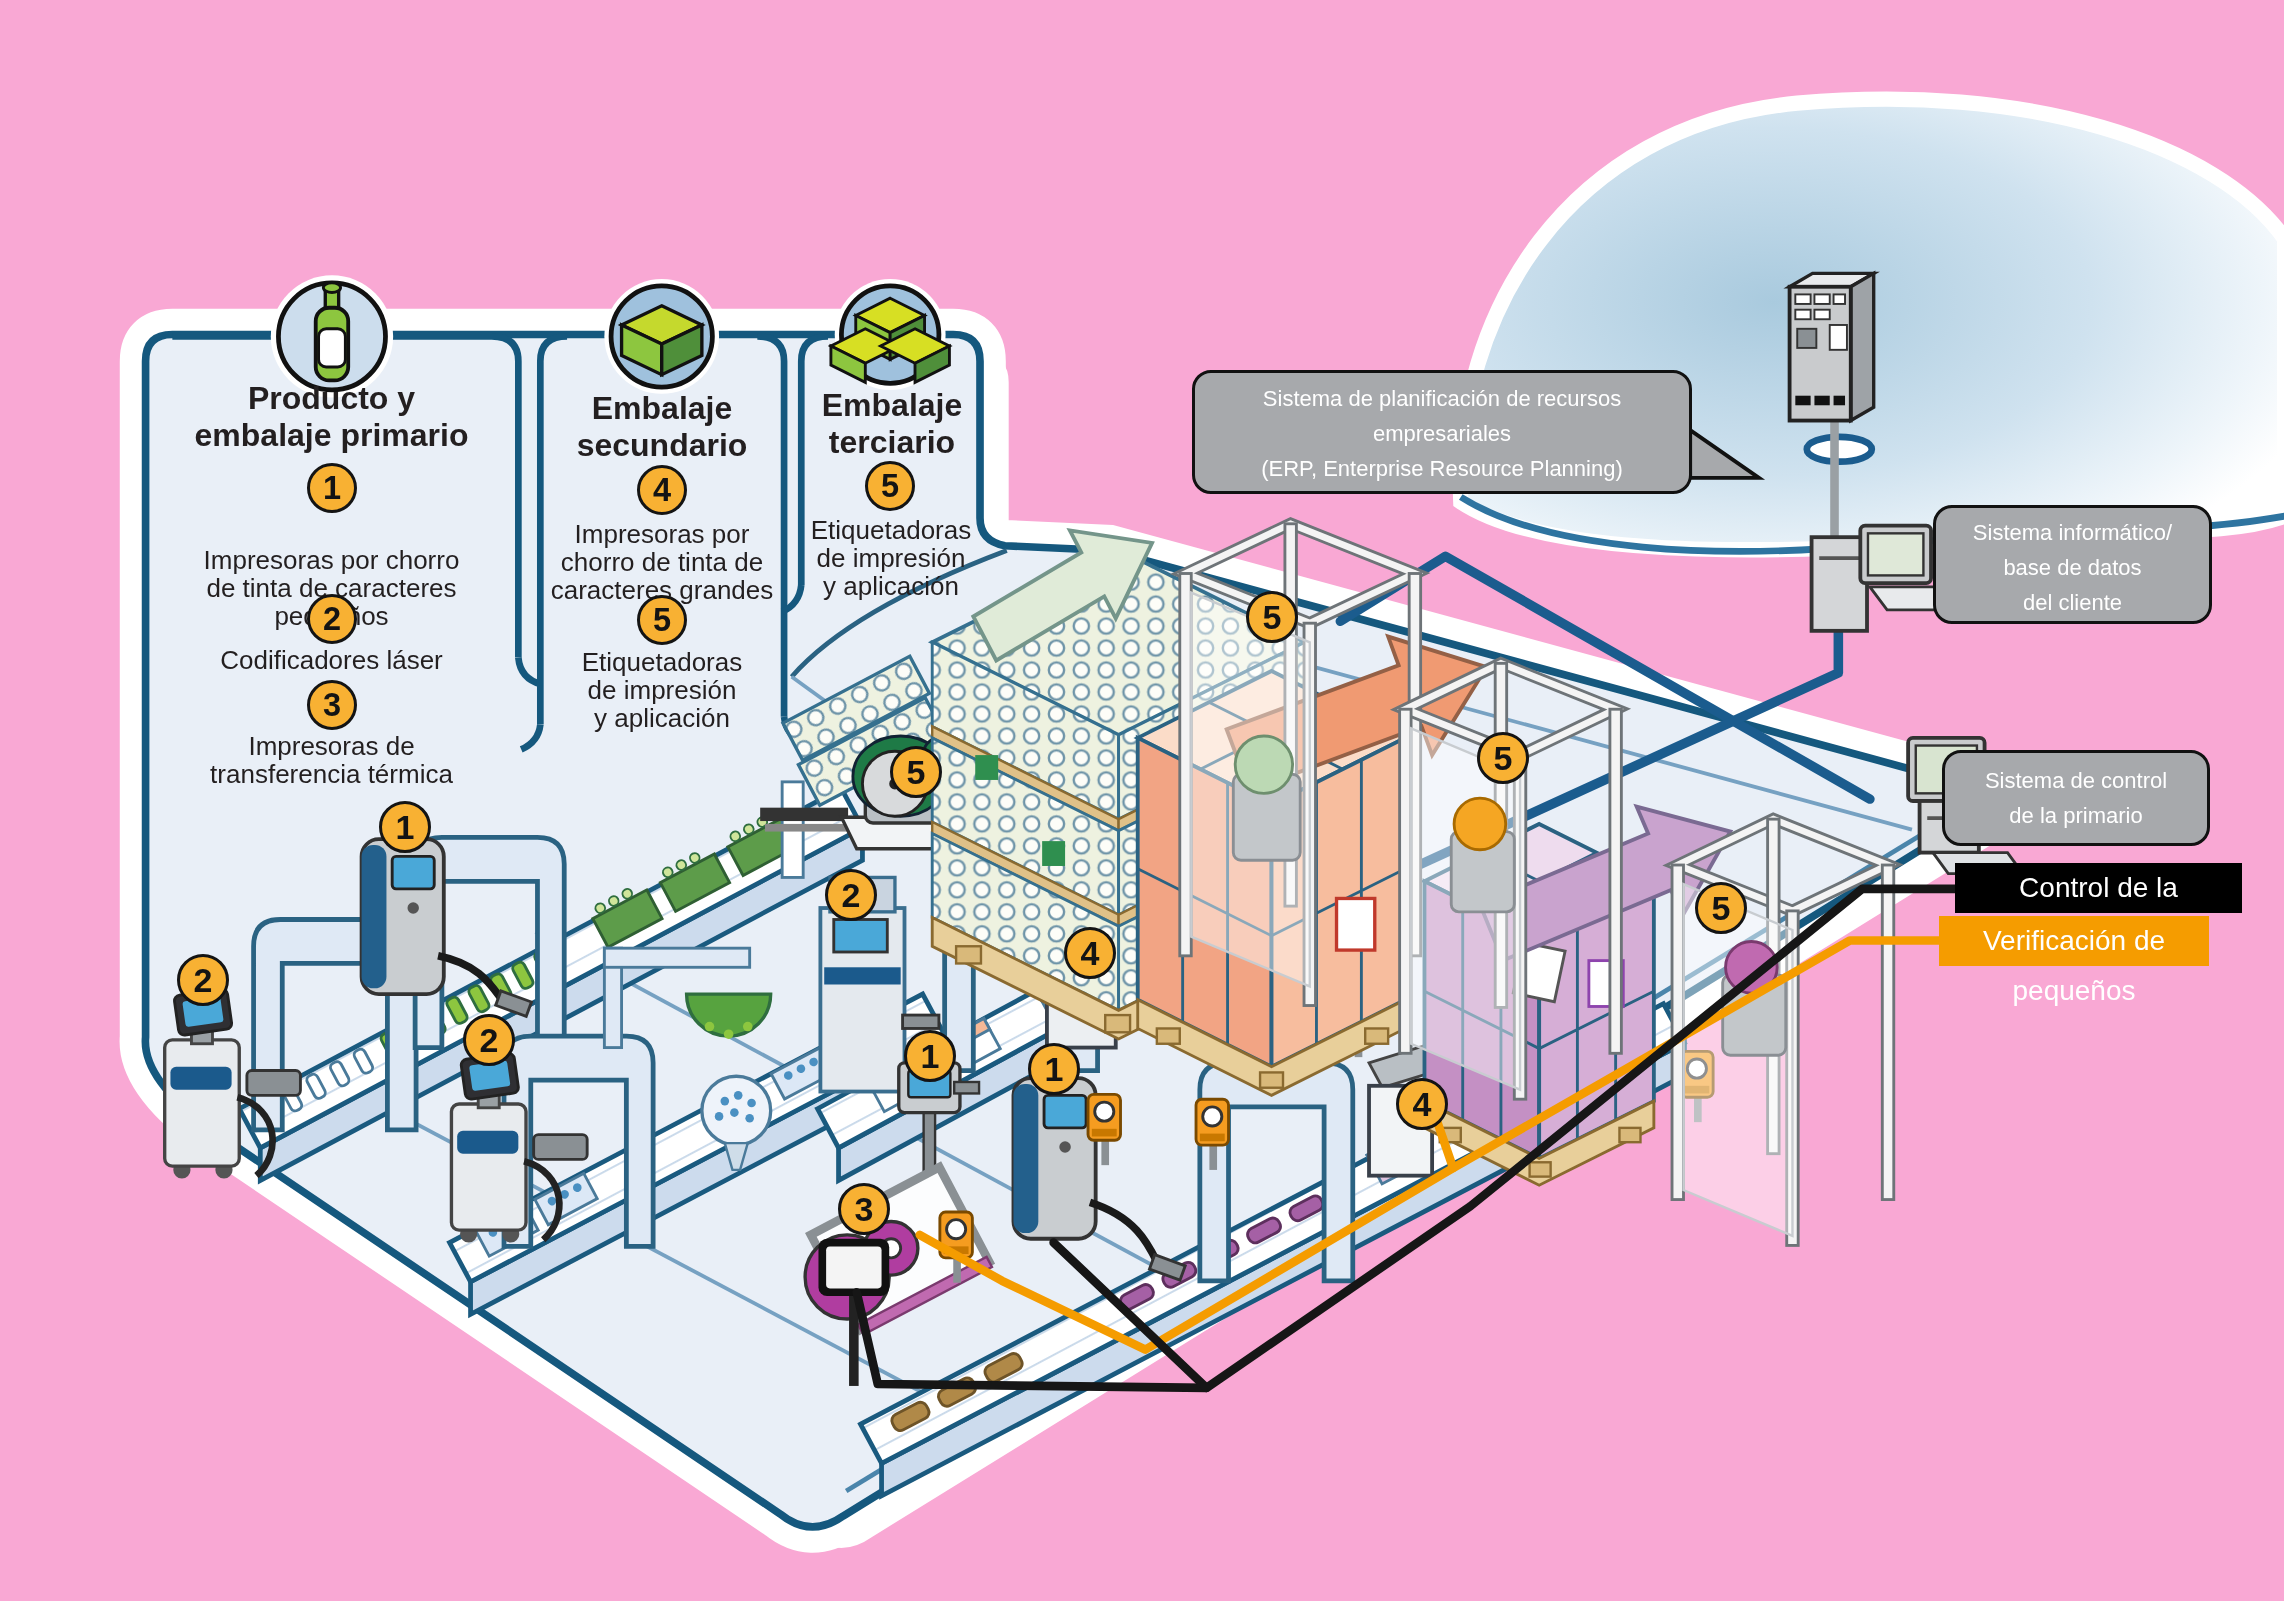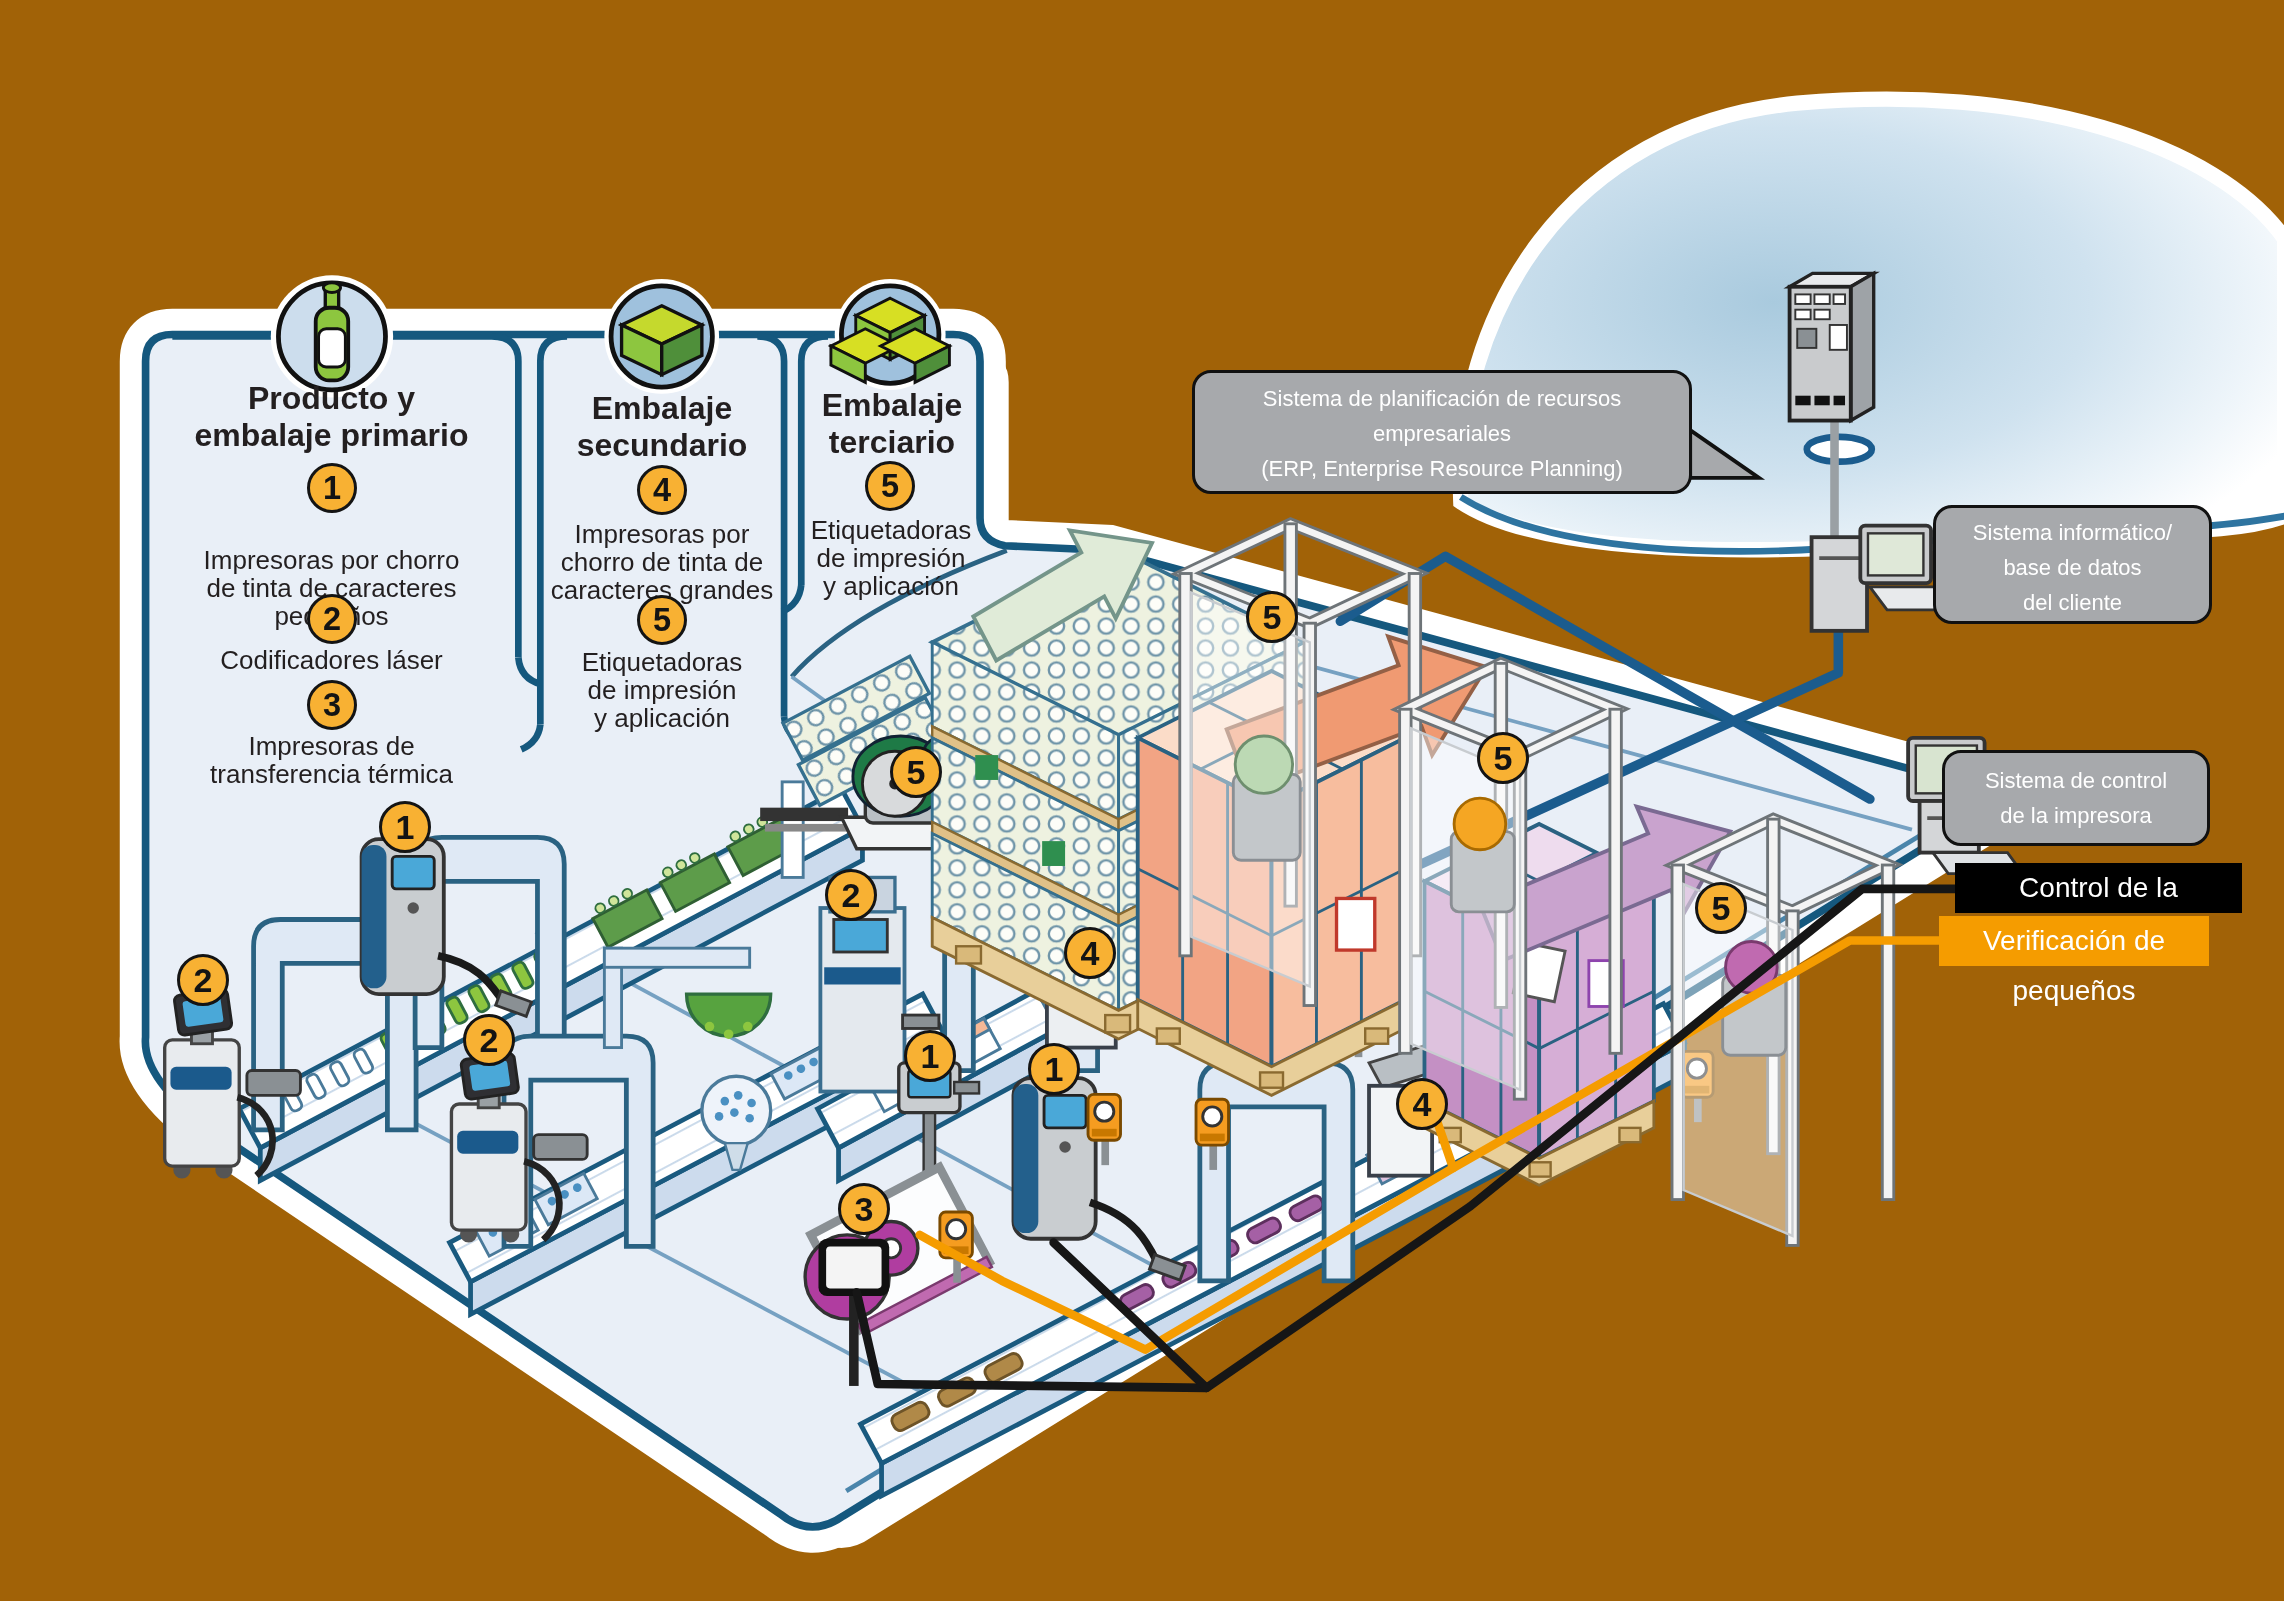--- a/index.html
+++ b/index.html
@@ -1,16 +1,16 @@
 <!DOCTYPE html>
 <html><head>
 <meta charset="utf-8">
 <style>
   html,body{margin:0;padding:0;background:#000;}
-  #stage{position:relative;width:2285px;height:1601px;background:#a16207;overflow:hidden;
+  #stage{position:relative;width:2285px;height:1601px;background:#f9a8d4;overflow:hidden;
          font-family:"Liberation Sans",sans-serif;}
   #scene{position:absolute;left:0;top:0;}
   .ptxt{position:absolute;text-align:center;color:#231f20;font-size:26px;line-height:28px;}
   .ptitle{font-weight:bold;font-size:32px;line-height:37px;}
   .badge{position:absolute;width:52px;height:52px;border-radius:50%;background:#f8b133;
          border:3.8px solid #141414;color:#141414;font-weight:bold;font-size:34px;
          display:flex;align-items:center;justify-content:center;box-sizing:border-box;z-index:30;}
   .badge.pbadge{width:50px;height:50px;font-size:32.5px;z-index:20;}
   .co{position:absolute;background:#a7a9ac;border:3.8px solid #111;border-radius:19px;color:#fff;
       text-align:center;font-size:22px;line-height:35px;box-sizing:border-box;z-index:25;}
@@ -571,21 +571,21 @@
 </div>
 
 <div class="co" style="left:1933px;top:505px;width:279px;height:119px;padding-top:7px;">
   <span class="ln">Sistema informático/</span>
   <span class="ln">base de datos</span>
   <span class="ln">del cliente</span>
 </div>
 
 <div class="co" style="left:1942px;top:750px;width:268px;height:96px;padding-top:9.6px;">
   <span class="ln">Sistema de control</span>
-  <span class="ln">de la impresora</span>
+  <span class="ln">de la primario</span>
 </div>
 
 <div class="flatlabel" style="left:1955px;top:863px;width:287px;background:#000;">Control de la impresora</div>
 <div class="flatlabel" style="left:1939px;top:916px;width:270px;background:#f59c00;">Verificación de pequeños</div>
 
 <div class="badge" style="left:177px;top:954px;">2</div>
 <div class="badge" style="left:379px;top:801px;">1</div>
 <div class="badge" style="left:463px;top:1014px;">2</div>
 <div class="badge" style="left:825px;top:869px;">2</div>
 <div class="badge" style="left:904px;top:1030px;">1</div>

